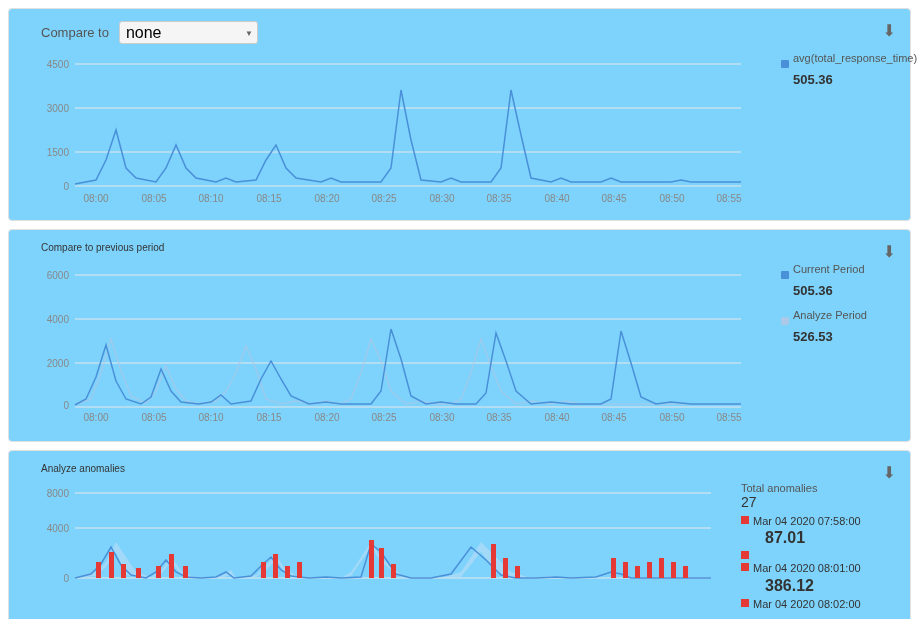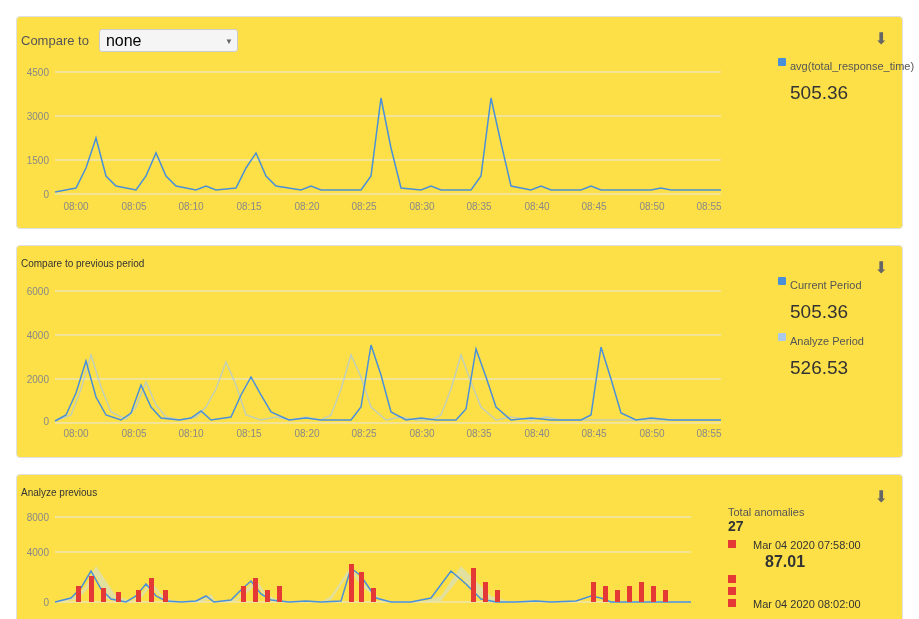--- a/index.html
+++ b/index.html
@@ -7,24 +7,24 @@
       font-family: -apple-system, BlinkMacSystemFont, 'Segoe UI', sans-serif;
       font-size: 12px;
       background: #fff;
       color: #333;
       width: 919px;
       min-height: 619px;
     }
     .panel {
       border: 1px solid #e0e0e0;
       border-radius: 4px;
-      margin: 16px;
-      padding: 12px 4px;
+      margin: 8px;
+      padding: 12px 32px;
       position: relative;
-      background: #fde047;
+      background: #7dd3fc;
     }
     .panel-title {
       font-size: 10px;
       font-weight: 400;
       color: #333;
       margin-bottom: 8px;
     }
     .compare-controls {
       display: flex;
       align-items: center;
@@ -76,51 +76,51 @@
       flex: 1;
     }
     .chart-legend {
       width: 130px;
       padding-left: 10px;
       font-size: 11px;
       line-height: 1.6;
     }
     .legend-item {
       display: flex;
-      align-items: flex-start;
+      align-items: flex-end;
       gap: 4px;
       margin-bottom: 2px;
     }
     .legend-dot {
       width: 8px;
       height: 8px;
       border-radius: 1px;
       flex-shrink: 0;
     }
     .legend-value {
-      font-weight: 400;
-      font-size: 19px;
+      font-weight: 700;
+      font-size: 13px;
       display: block;
       margin-left: 12px;
     }
     .legend-label {
       color: #555;
       font-size: 11px;
     }
     svg text {
       font-family: -apple-system, BlinkMacSystemFont, 'Segoe UI', sans-serif;
     }
     .anomaly-legend {
       width: 180px;
       padding-left: 10px;
       font-size: 11px;
     }
     .anomaly-total-label { color: #555; text-align: center; }
-    .anomaly-total-value { font-weight: 700; font-size: 14px; display: block; margin-bottom: 4px; }
-    .anomaly-entry { display: flex; align-items: flex-start; gap: 17px; margin-bottom: 2px; }
+    .anomaly-total-value { font-weight: 400; font-size: 14px; display: block; margin-bottom: 4px; }
+    .anomaly-entry { display: flex; align-items: flex-start; gap: 4px; margin-bottom: 2px; }
     .anomaly-dot { width: 8px; height: 8px; background: #e53935; flex-shrink: 0; margin-top: 2px; }
     .anomaly-text { font-size: 11px; color: #333; line-height: 1.4; }
     .anomaly-value { font-weight: 700; font-size: 16px; display: block; margin-left: 12px; }
   </style>
 </head>
 <body>
 
 <div class="panel">
   <div class="compare-controls">
     <span class="compare-label">Compare to</span>
@@ -254,21 +254,21 @@
       <div class="legend-item" style="margin-top:6px;">
         <div class="legend-dot" style="background:#aac8e8;"></div>
         <span class="legend-label">Analyze Period</span>
       </div>
       <span class="legend-value">526.53</span>
     </div>
   </div>
 </div>
 
 <div class="panel">
-  <div class="panel-title">Analyze previous</div>
+  <div class="panel-title">Analyze anomalies</div>
   <div class="download-icon">⬇</div>
   <div class="chart-area">
     <div class="chart-svg-container">
       <svg width="690" height="170" viewBox="0 0 690 170">
 
         <text x="28" y="15" font-size="10" fill="#888" text-anchor="end">8000</text>
         <text x="28" y="50" font-size="10" fill="#888" text-anchor="end">4000</text>
         <text x="28" y="100" font-size="10" fill="#888" text-anchor="end">0</text>
         <text x="28" y="145" font-size="10" fill="#888" text-anchor="end">-4000</text>
 
@@ -356,20 +356,24 @@
         <div>
           <span class="anomaly-text">Mar 04 2020 07:58:00</span>
           <span class="anomaly-value">87.01</span>
         </div>
       </div>
       <div class="anomaly-entry">
         <div class="anomaly-dot"></div>
       </div>
       <div class="anomaly-entry">
         <div class="anomaly-dot"></div>
+        <div>
+          <span class="anomaly-text">Mar 04 2020 08:01:00</span>
+          <span class="anomaly-value">386.12</span>
+        </div>
       </div>
       <div class="anomaly-entry">
         <div class="anomaly-dot"></div>
         <div>
           <span class="anomaly-text">Mar 04 2020 08:02:00</span>
         </div>
       </div>
     </div>
   </div>
 </div>

